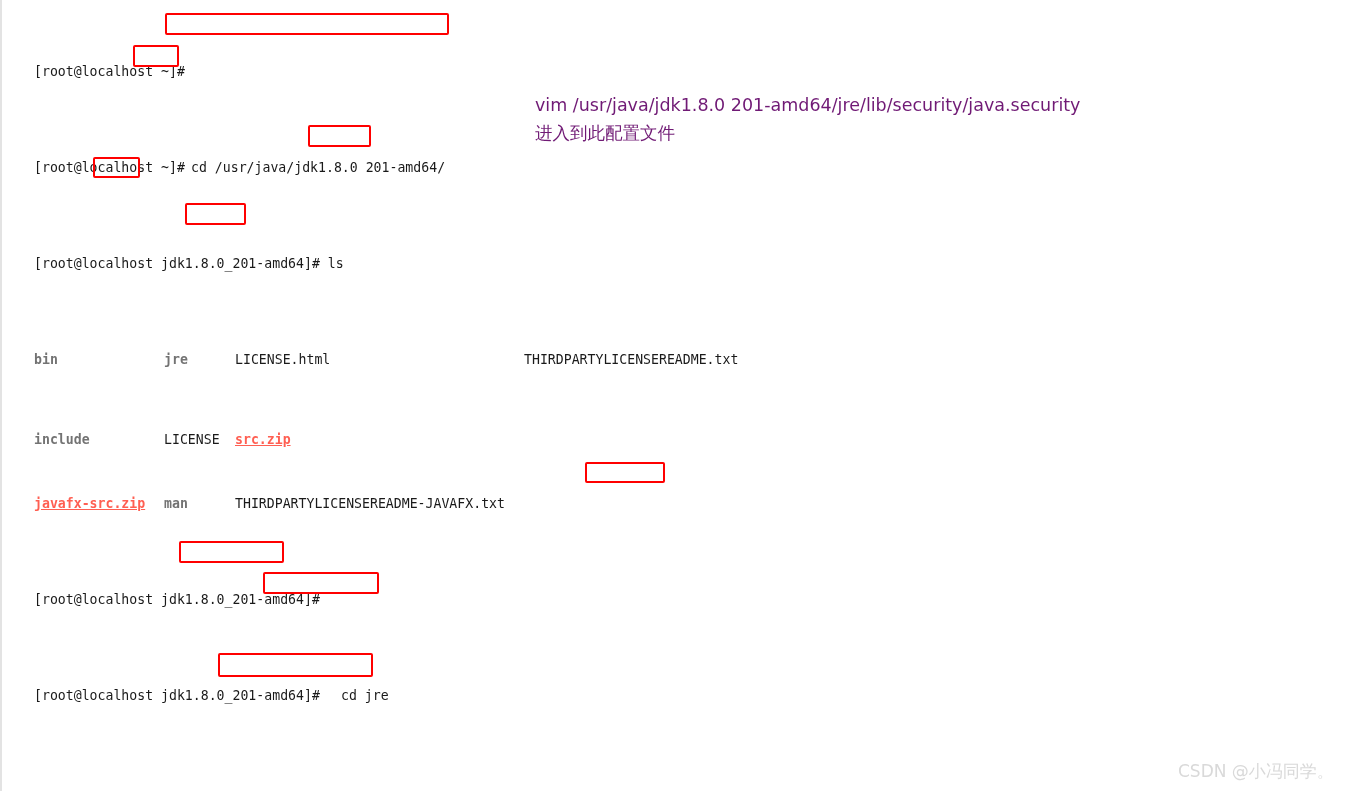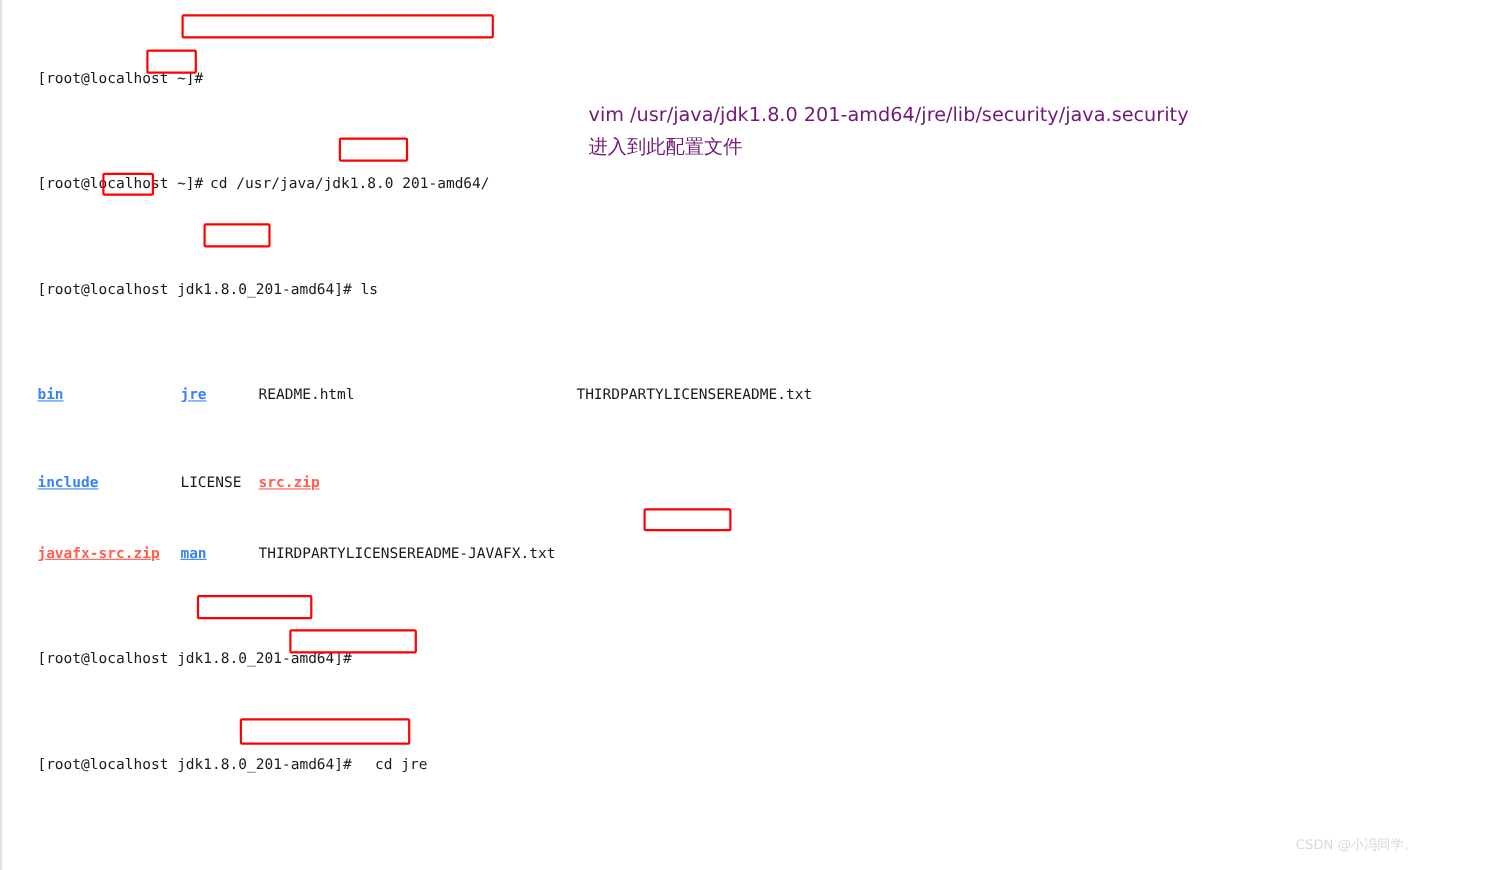--- a/index.html
+++ b/index.html
@@ -34,21 +34,21 @@
     color: #1a1a1a;
     letter-spacing: 0px;
   }
   .line {
     height: 16px;
     position: relative;
     white-space: pre;
     margin-left: 22px;
   }
   .seg { white-space: pre; display: inline-block; }
-  .dir   { color: #3b82f6; font-weight: bold; text-decoration: underline; }
+  .dir   { color: #737373; font-weight: bold; }
   .arc   { color: #ff5f52; font-weight: bold; text-decoration: underline; }
   .plain { color: #1a1a1a; }
 
   
   .col { position: absolute; top: 0; white-space: pre; }
 
   
   .rbox {
     position: absolute;
     border: 2.5px solid #ff0000;
@@ -63,21 +63,21 @@
     font-family: "DejaVu Sans", "Liberation Sans", sans-serif;
     white-space: pre;
   }
   .note-en { font-size: 17.5px; }
   .note-cn { font-size: 17.5px; }
 
   .watermark {
     position: absolute;
     color: #d9d9d9;
     font-family: "DejaVu Sans", "Liberation Sans", sans-serif;
-    font-size: 12px;
+    font-size: 17px;
     white-space: pre;
     text-align: center;
   }
 </style>
 </head>
 <body>
 
 <div id="screen">
 
   <div class="term">
@@ -88,21 +88,21 @@
     
     <div class="line" style="top:16px"><span class="seg plain">[root@localhost ~]#</span><span class="col plain" style="left:157px">cd /usr/java/jdk1.8.0 201-amd64/</span></div>
 
     
     <div class="line" style="top:32px"><span class="seg plain">[root@localhost jdk1.8.0_201-amd64]# ls</span></div>
 
     
     <div class="line" style="top:48px">
       <span class="col dir" style="left:0px">bin</span>
       <span class="col dir" style="left:130px">jre</span>
-      <span class="col plain" style="left:201px">README.html</span>
+      <span class="col plain" style="left:201px">LICENSE.html</span>
       <span class="col plain" style="left:490px">THIRDPARTYLICENSEREADME.txt</span>
     </div>
     <div class="line" style="top:80px">
       <span class="col dir" style="left:0px">include</span>
       <span class="col plain" style="left:130px">LICENSE</span>
       <span class="col arc" style="left:201px">src.zip</span>
     </div>
     <div class="line" style="top:96px">
       <span class="col arc" style="left:0px">javafx-src.zip</span>
       <span class="col dir" style="left:130px">man</span>

